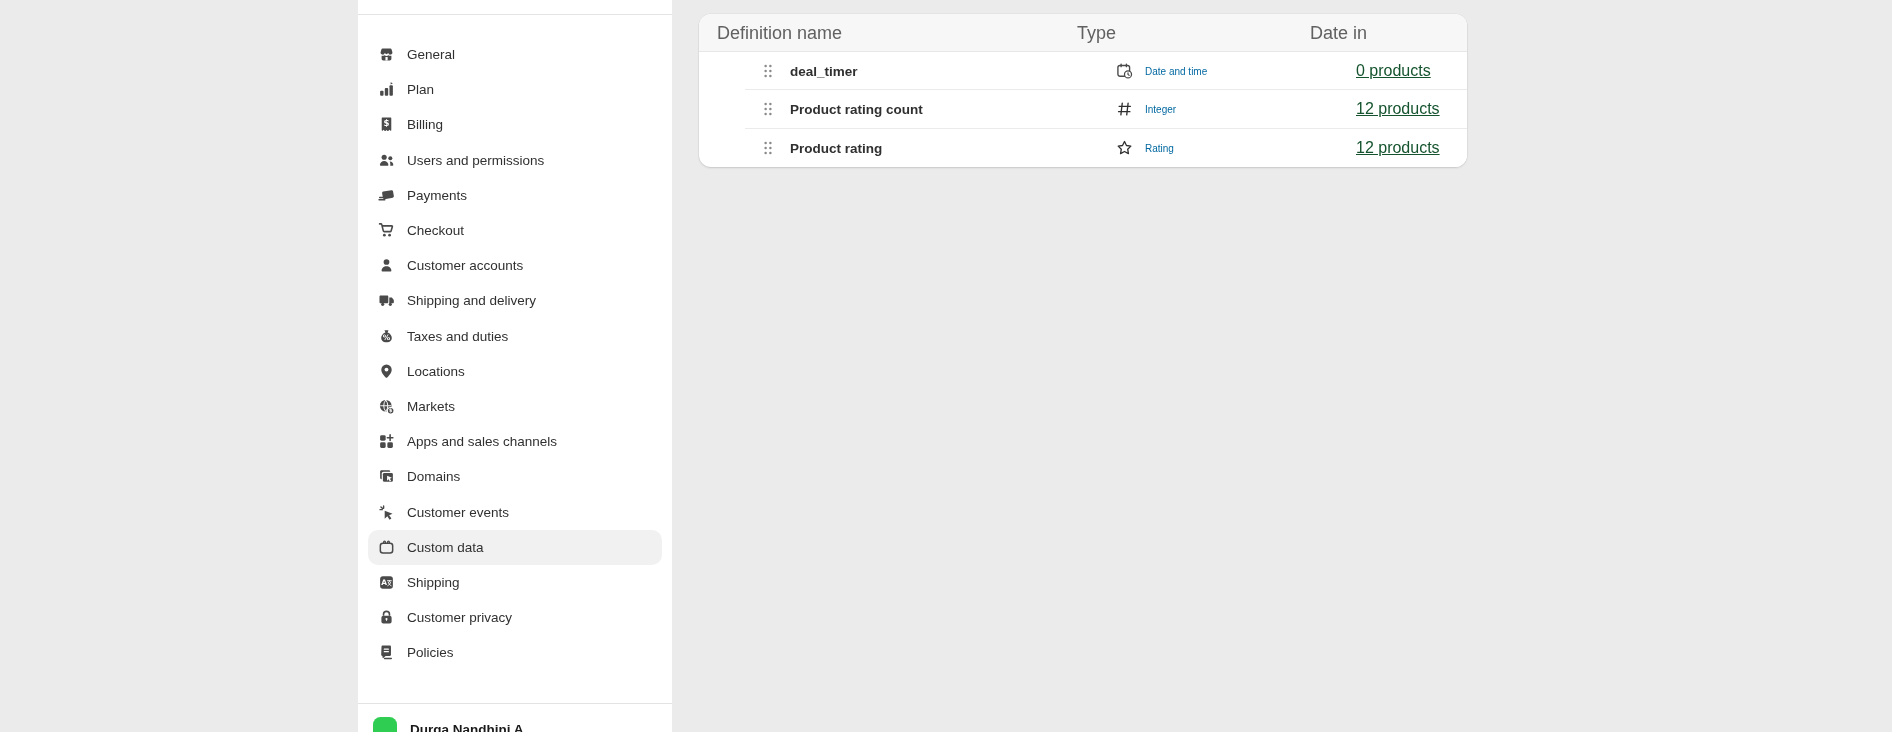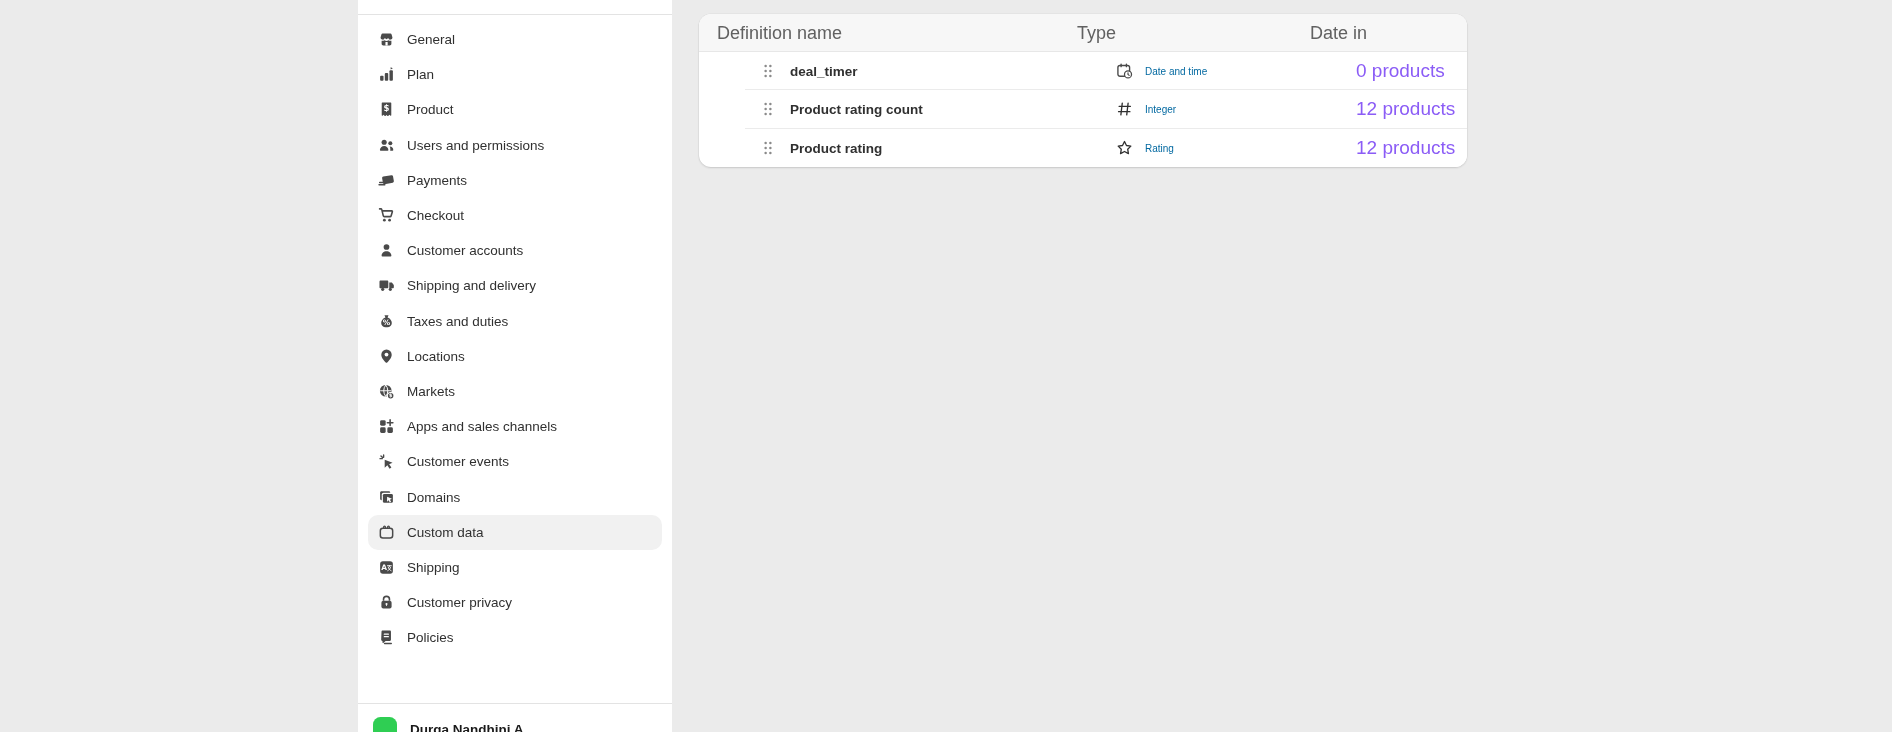--- a/index.html
+++ b/index.html
@@ -11,21 +11,21 @@
   }
   
   .sidebar{
     position:absolute;left:358px;top:0;width:314px;height:732px;
     background:#ffffff;
   }
   .sidebar-top-border{
     position:absolute;top:14px;left:0;right:0;height:1px;background:#e3e3e3;
   }
   .nav{
-    position:absolute;top:12px;left:0;right:0;
+    position:absolute;top:27px;left:0;right:0;
     padding:10px 10px 0 10px;box-sizing:border-box;
   }
   .nav-item{
     display:flex;align-items:center;gap:12px;
     height:35.2px;padding:0 10px;border-radius:10px;
     color:#303030;font-size:13.5px;font-weight:500;
     cursor:pointer;box-sizing:border-box;
   }
   .nav-item.selected{background:#f1f1f1;}
   .nav-item .icon{width:17px;height:17px;flex:0 0 17px;display:flex;align-items:center;justify-content:center;}
@@ -62,21 +62,21 @@
     position:relative;height:38.3px;box-sizing:border-box;
     background:#ffffff;
     margin-left:46px;
   }
   .trow:not(:last-child){border-bottom:1px solid #ebebeb;}
   .trow > span{position:absolute;top:50%;transform:translateY(-50%);white-space:nowrap;}
   .cell-drag{left:18px;cursor:grab;display:flex;}
   .cell-name{left:45px;font-size:13.5px;font-weight:650;color:#303030;}
   .cell-ticon{left:371px;display:flex;}
   .cell-tlabel{left:400px;font-size:10px;font-weight:400;color:#0369a1;}
-  .cell-used{left:611px;font-size:19px;font-weight:400;color:#8b5cf6;}
+  .cell-used{left:611px;font-size:16px;font-weight:400;color:#14532d;text-decoration:underline;}
   .cell-pin{left:736px;cursor:pointer;display:flex;}
   svg{display:block;}
 </style>
 </head>
 <body>
 
 <div class="sidebar">
   <div class="sidebar-top-border"></div>
 
   <div class="nav">
@@ -104,21 +104,21 @@
       <span>Plan</span>
     </div>
 
     <div class="nav-item">
       <span class="icon">
         <svg width="17" height="17" viewBox="0 0 16 16" fill="#4a4a4a">
           <path d="M4 1.5h8c.3 0 .5.2.5.5v11.5c0 .4-.5.65-.8.35l-.9-.8-1.2 1a.5.5 0 0 1-.64 0L8 13.1l-.96.95a.5.5 0 0 1-.64 0l-1.2-1-.9.8c-.3.3-.8.05-.8-.35V2c0-.3.2-.5.5-.5Z"></path>
           <text x="8" y="9.6" font-size="8" font-weight="bold" fill="#fff" text-anchor="middle" font-family="DejaVu Sans, sans-serif">$</text>
         </svg>
       </span>
-      <span>Product</span>
+      <span>Billing</span>
     </div>
 
     <div class="nav-item">
       <span class="icon">
         <svg width="17" height="17" viewBox="0 0 16 16" fill="#4a4a4a">
           <circle cx="5.8" cy="4.9" r="2.4"></circle>
           <path d="M1.8 12.2c0-2.2 1.8-3.8 4-3.8s4 1.6 4 3.8c0 .4-.3.7-.7.7H2.5a.7.7 0 0 1-.7-.7Z"></path>
           <circle cx="11.6" cy="5.9" r="1.9"></circle>
           <path d="M11.2 9c1.9.1 3.2 1.5 3.2 3.2 0 .4-.3.7-.7.7h-2.3c.15-.4.2-.8.2-1.2 0-1-.1-1.9-.6-2.7Z"></path>
         </svg>
@@ -210,36 +210,36 @@
           <rect x="8.8" y="8.8" width="5.2" height="5.2" rx="1.3"></rect>
           <path d="M11.4 1.8v5.2M8.8 4.4h5.2" stroke="#4a4a4a" stroke-width="1.5" stroke-linecap="round" fill="none"></path>
         </svg>
       </span>
       <span>Apps and sales channels</span>
     </div>
 
     <div class="nav-item">
       <span class="icon">
         <svg width="17" height="17" viewBox="0 0 16 16" fill="#4a4a4a">
-          <path d="M6.3 6.3l7.4 2.8-3.2 1.4 2.1 3.2-1.7 1.1-2.1-3.2-2.5 2.2Z"></path>
-          <path d="M5.3 1.9v2.1M1.9 5.3h2.1M2.8 2.8l1.5 1.5" stroke="#4a4a4a" stroke-width="1.3" stroke-linecap="round" fill="none"></path>
-        </svg>
-      </span>
-      <span>Customer events</span>
-    </div>
-
-    <div class="nav-item">
-      <span class="icon">
-        <svg width="17" height="17" viewBox="0 0 16 16" fill="#4a4a4a">
           <path d="M2 3.3c0-.7.55-1.3 1.25-1.3h7c.7 0 1.25.6 1.25 1.3v.2H5.3C4.2 3.5 3.5 4.2 3.5 5.3v5.2h-.25C2.55 10.5 2 9.9 2 9.2Z"></path>
           <rect x="4.6" y="4.6" width="9.4" height="8.4" rx="1.3"></rect>
           <path d="M8.6 7.4l4.5 1.7-1.9.9 1.1 1.9-1.2.7-1.1-1.9-1.5 1.4Z" fill="#fff"></path>
         </svg>
       </span>
       <span>Domains</span>
+    </div>
+
+    <div class="nav-item">
+      <span class="icon">
+        <svg width="17" height="17" viewBox="0 0 16 16" fill="#4a4a4a">
+          <path d="M6.3 6.3l7.4 2.8-3.2 1.4 2.1 3.2-1.7 1.1-2.1-3.2-2.5 2.2Z"></path>
+          <path d="M5.3 1.9v2.1M1.9 5.3h2.1M2.8 2.8l1.5 1.5" stroke="#4a4a4a" stroke-width="1.3" stroke-linecap="round" fill="none"></path>
+        </svg>
+      </span>
+      <span>Customer events</span>
     </div>
 
 
     <div class="nav-item selected">
       <span class="icon">
         <svg width="17" height="17" viewBox="0 0 16 16" fill="none">
           <rect x="2.2" y="4" width="11.6" height="9.2" rx="2.4" stroke="#4a4a4a" stroke-width="1.4"></rect>
           <path d="M5.3 3.8V2.9a.85.85 0 0 1 1.7 0v.9M9 3.8v-.9a.85.85 0 0 1 1.7 0v.9" stroke="#4a4a4a" stroke-width="1.2" stroke-linecap="round"></path>
         </svg>
       </span>

